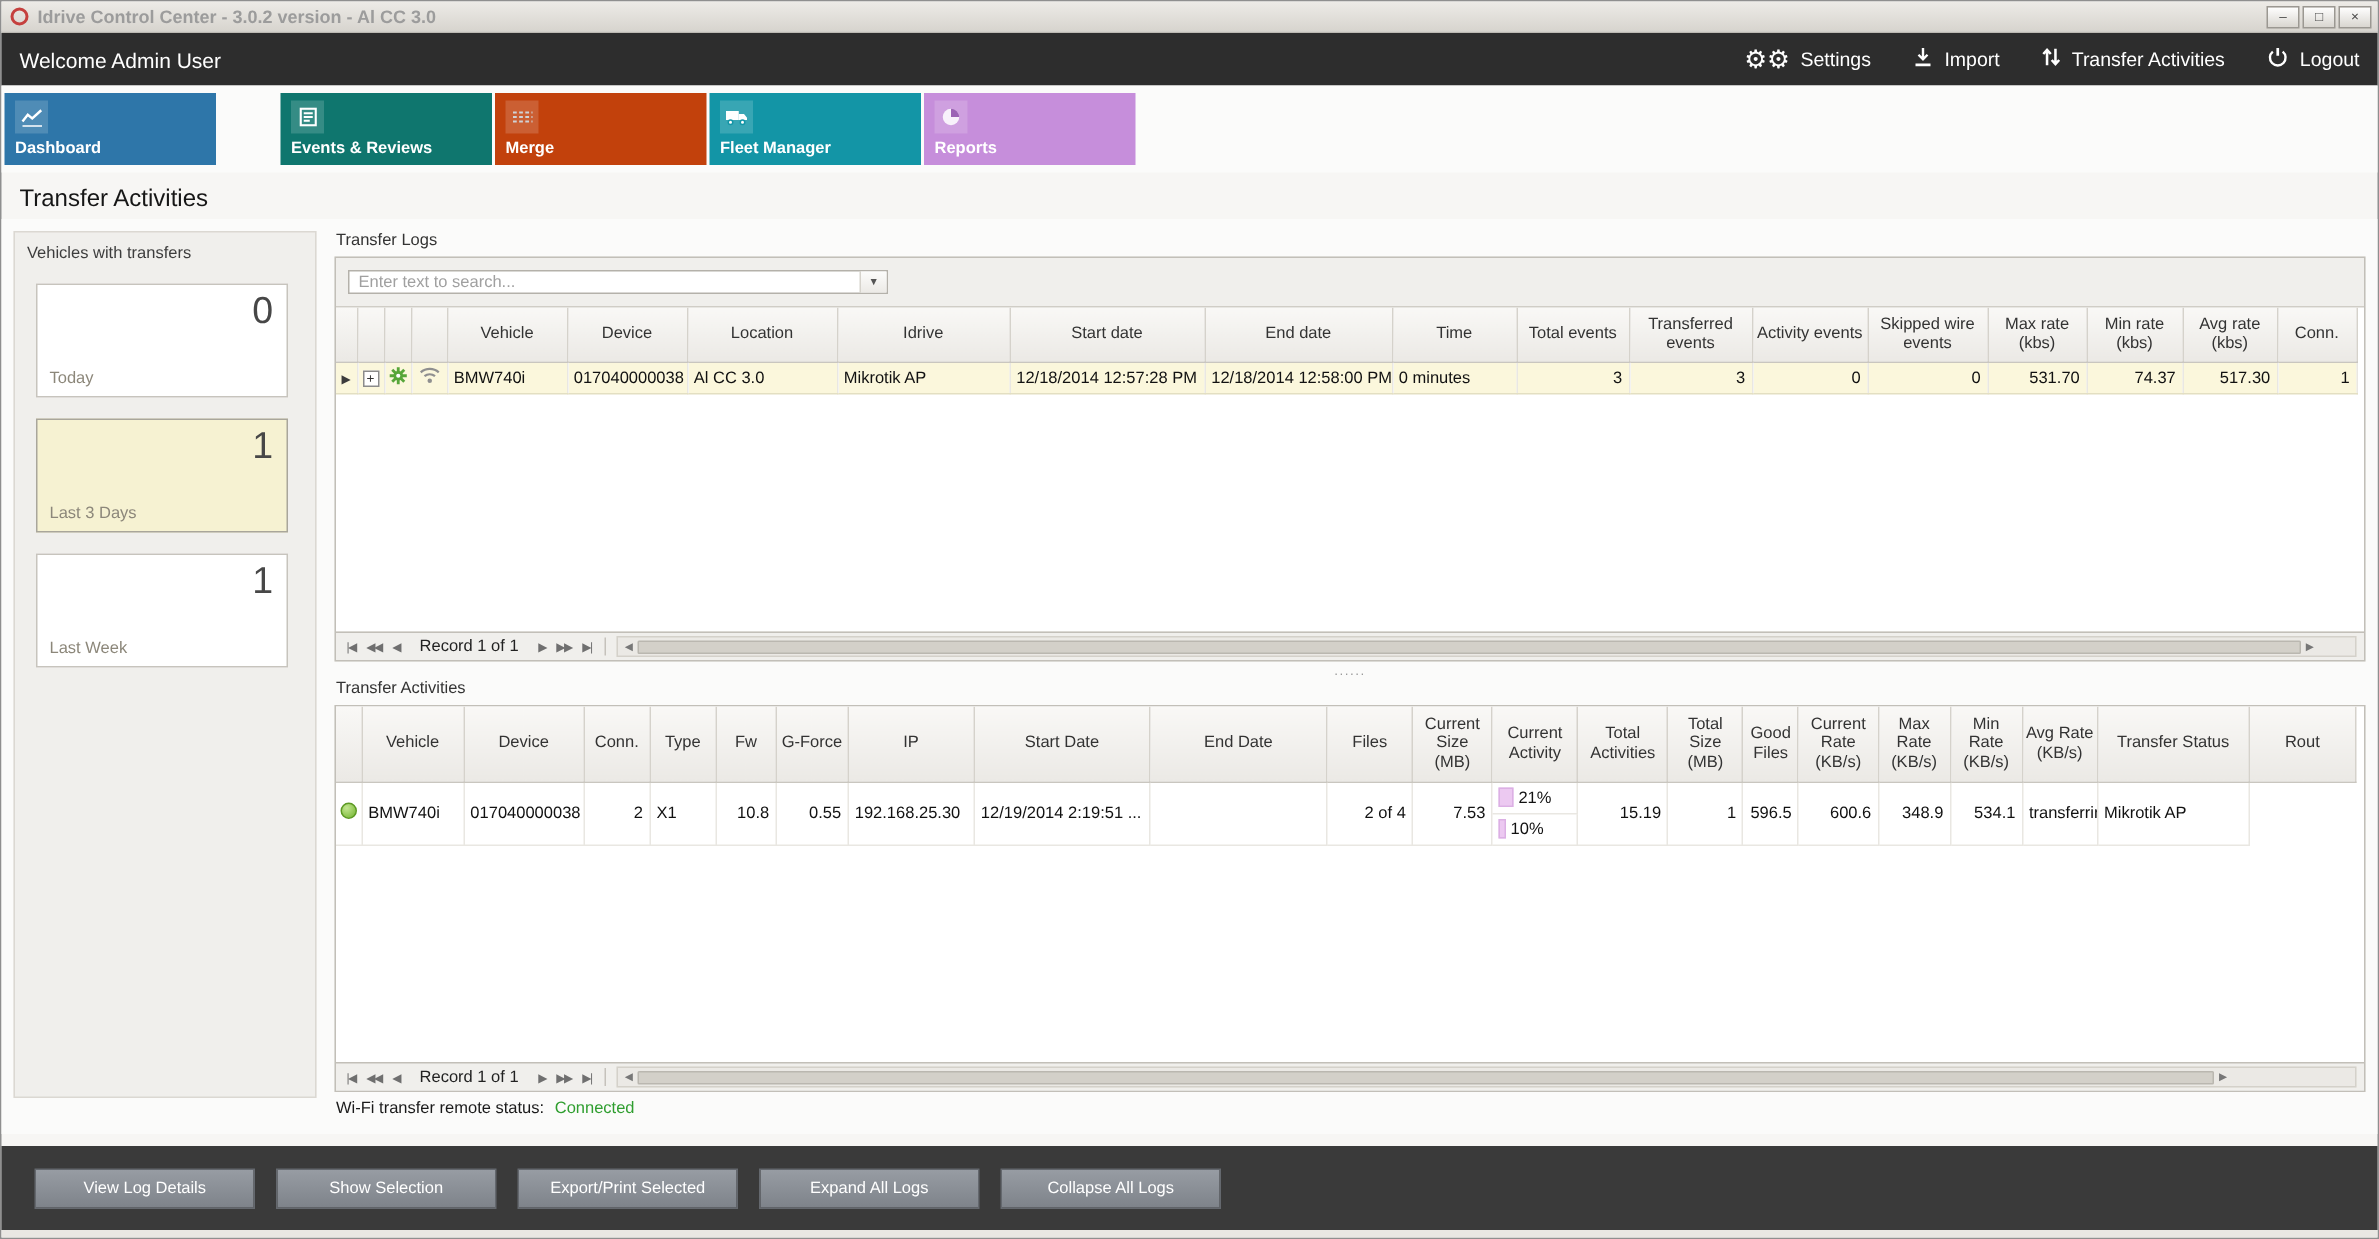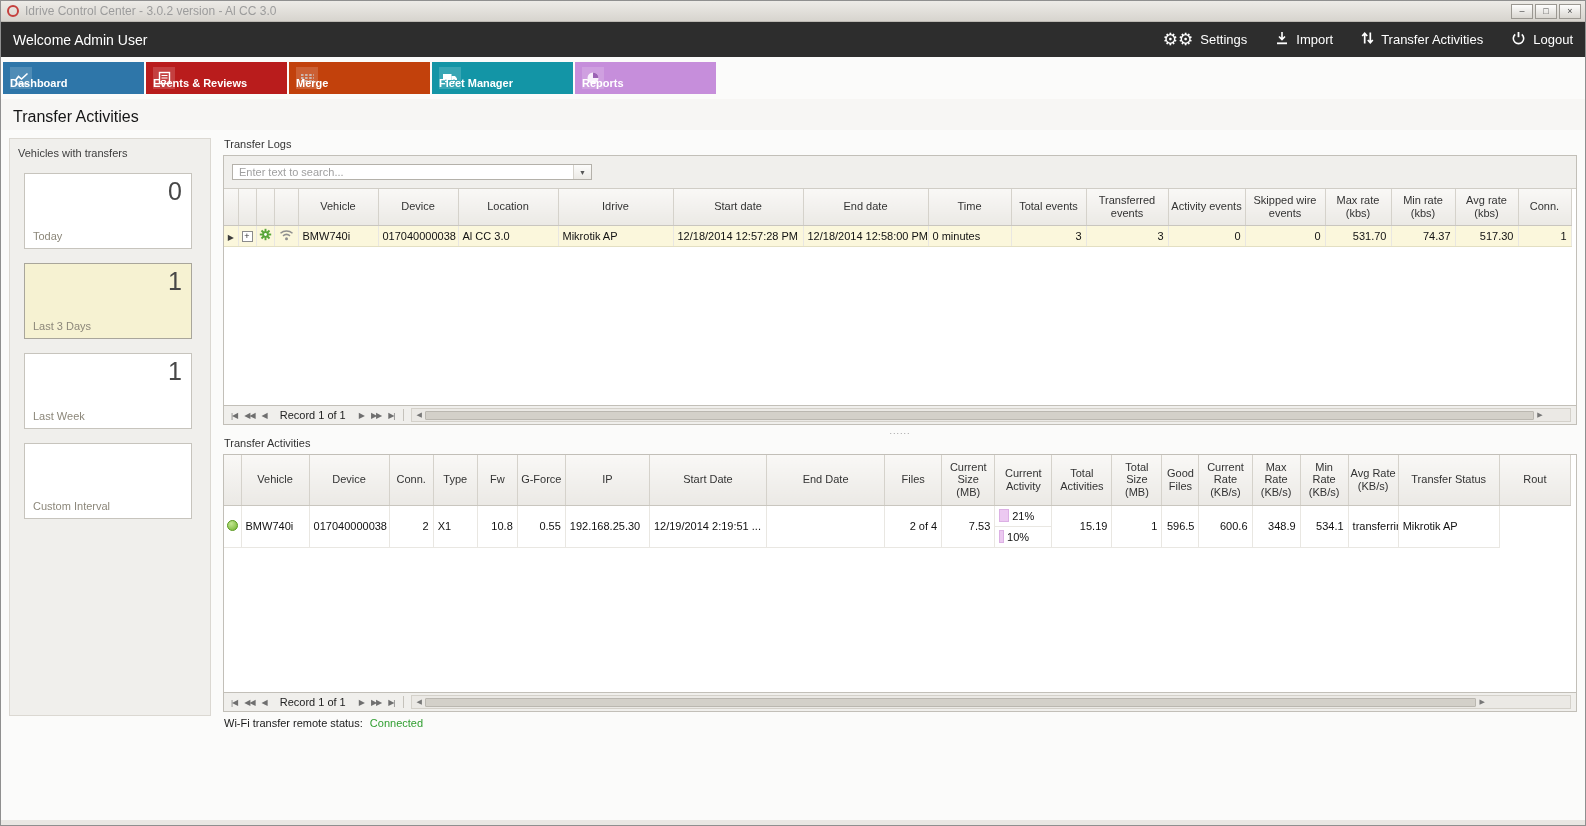--- a/index.html
+++ b/index.html
@@ -3,33 +3,33 @@
 <meta charset="utf-8">
 <style>
   *{box-sizing:border-box;margin:0;padding:0}
   html,body{width:1586px;height:826px;overflow:hidden}
   body{font-family:"Liberation Sans",sans-serif;font-size:12px;color:#222;background:#fff}
   .window{position:relative;width:1586px;height:826px;border:1px solid #8f8f8f;background:#f7f6f4;display:flex;flex-direction:column}
 
   
   .titlebar{height:21px;background:linear-gradient(#edebe7,#d7d4ce);display:flex;align-items:center;padding:0 4px;border-bottom:1px solid #bcb9b3;flex:0 0 auto}
   .app-icon{width:12px;height:12px;border:2px solid #c5403e;border-radius:50%;margin:0 6px 0 2px;flex:0 0 auto}
-  .titlebar .ttl{color:#9c9c9c;font-weight:normal;font-size:12px;flex:1;white-space:nowrap;overflow:hidden}
+  .titlebar .ttl{color:#9c9c9c;font-weight:bold;font-size:12px;flex:1;white-space:nowrap;overflow:hidden}
   .win-btn{width:22px;height:15px;border:1px solid #9b9892;background:linear-gradient(#fefefe,#d9d6d0);margin-left:2px;font-size:9px;line-height:13px;text-align:center;color:#4a4a4a;cursor:pointer}
 
   
   .topbar{height:35px;background:#2d2d2d;display:flex;align-items:center;color:#fff;padding:0 12px;flex:0 0 auto}
   .welcome{font-size:14px}
   .top-actions{margin-left:auto;display:flex;align-items:center;gap:28px}
   .top-action{display:flex;align-items:center;gap:7px;font-size:13px;cursor:pointer;white-space:nowrap}
   .gear-glyph{font-size:17px;line-height:1;color:#fff}
 
   
   .nav-tiles{display:flex;gap:2px;padding:5px 0 5px 2px;background:#fbfbfa;flex:0 0 auto}
-  .tile{width:141px;height:32px;position:relative;color:#fff;cursor:pointer;flex:0 0 auto}
+  .tile{width:141px;height:48px;position:relative;color:#fff;cursor:pointer;flex:0 0 auto}
   .ticon{position:absolute;top:5px;left:7px;width:22px;height:22px;display:flex;align-items:center;justify-content:center;background:rgba(255,255,255,.16)}
   .tlabel{position:absolute;left:7px;bottom:5px;font-weight:bold;font-size:11px;white-space:nowrap}
 
   .page-title{font-size:16px;color:#161616;padding:9px 12px 4px;flex:0 0 auto}
 
   
   .content{flex:1;display:flex;padding:8px 8px 0;gap:12px;background:#fbfbfa;min-height:0}
   .sidebar{width:202px;background:#f0efec;border:1px solid #dbd8d2;padding:8px 6px;flex:0 0 auto;height:578px}
   .sidebar-title{font-size:11px;color:#3d3d3d;margin:0 2px 14px}
   .card{background:#fff;border:1px solid #c7c4bd;margin:0 12px 14px 8px;height:76px;position:relative;cursor:pointer}
@@ -133,21 +133,21 @@
   <div class="nav-tiles">
     <div class="tile" style="background: rgb(46, 118, 169);">
       <span class="ticon">
           <svg width="15" height="13" viewBox="0 0 15 13">
             <path d="M1 12h13" stroke="#fff" stroke-width="1"></path>
             <polyline points="1,9 4.5,4.5 7.5,7 13.5,1.5" fill="none" stroke="#fff" stroke-width="1.6"></polyline>
           </svg>
         </span>
       <span class="tlabel">Dashboard</span>
     </div>
-    <div class="tile" style="background: #b91c1c;">
+    <div class="tile" style="background: #0f766e; margin-left: 41px;">
       <span class="ticon">
           <svg width="13" height="14" viewBox="0 0 13 14">
             <rect x="1.5" y="1.5" width="10" height="11" fill="none" stroke="#fff" stroke-width="1.4"></rect>
             <path d="M3.5 4.5h6M3.5 7h6M3.5 9.5h4" stroke="#fff" stroke-width="1.2"></path>
           </svg>
         </span>
       <span class="tlabel">Events &amp; Reviews</span>
     </div>
     <div class="tile" style="background: #c2410c;">
       <span class="ticon">
@@ -189,24 +189,20 @@
         <span class="val">0</span>
         <span class="lbl">Today</span>
       </div>
       <div class="card selected">
         <span class="val">1</span>
         <span class="lbl">Last 3 Days</span>
       </div>
       <div class="card">
         <span class="val">1</span>
         <span class="lbl">Last Week</span>
-      </div>
-      <div class="card">
-        <span class="val"></span>
-        <span class="lbl">Custom Interval</span>
       </div>
     </div>
 
     <div class="main">
 
       <div class="panel-label">Transfer Logs</div>
 
       <div class="panel logs">
         <div class="toolbar">
           <div class="search-combo">
@@ -424,15 +420,22 @@
       </div>
 
       <div class="status-line">
         <span>Wi-Fi transfer remote status:</span>
         <span class="ok">Connected</span>
       </div>
 
     </div>
   </div>
 
+  <div class="footer">
+    <div class="fbtn">View Log Details</div>
+    <div class="fbtn">Show Selection</div>
+    <div class="fbtn">Export/Print Selected</div>
+    <div class="fbtn">Expand All Logs</div>
+    <div class="fbtn">Collapse All Logs</div>
+  </div>
   <div class="window-bottom"></div>
 
 </div>
 
 </body></html>

